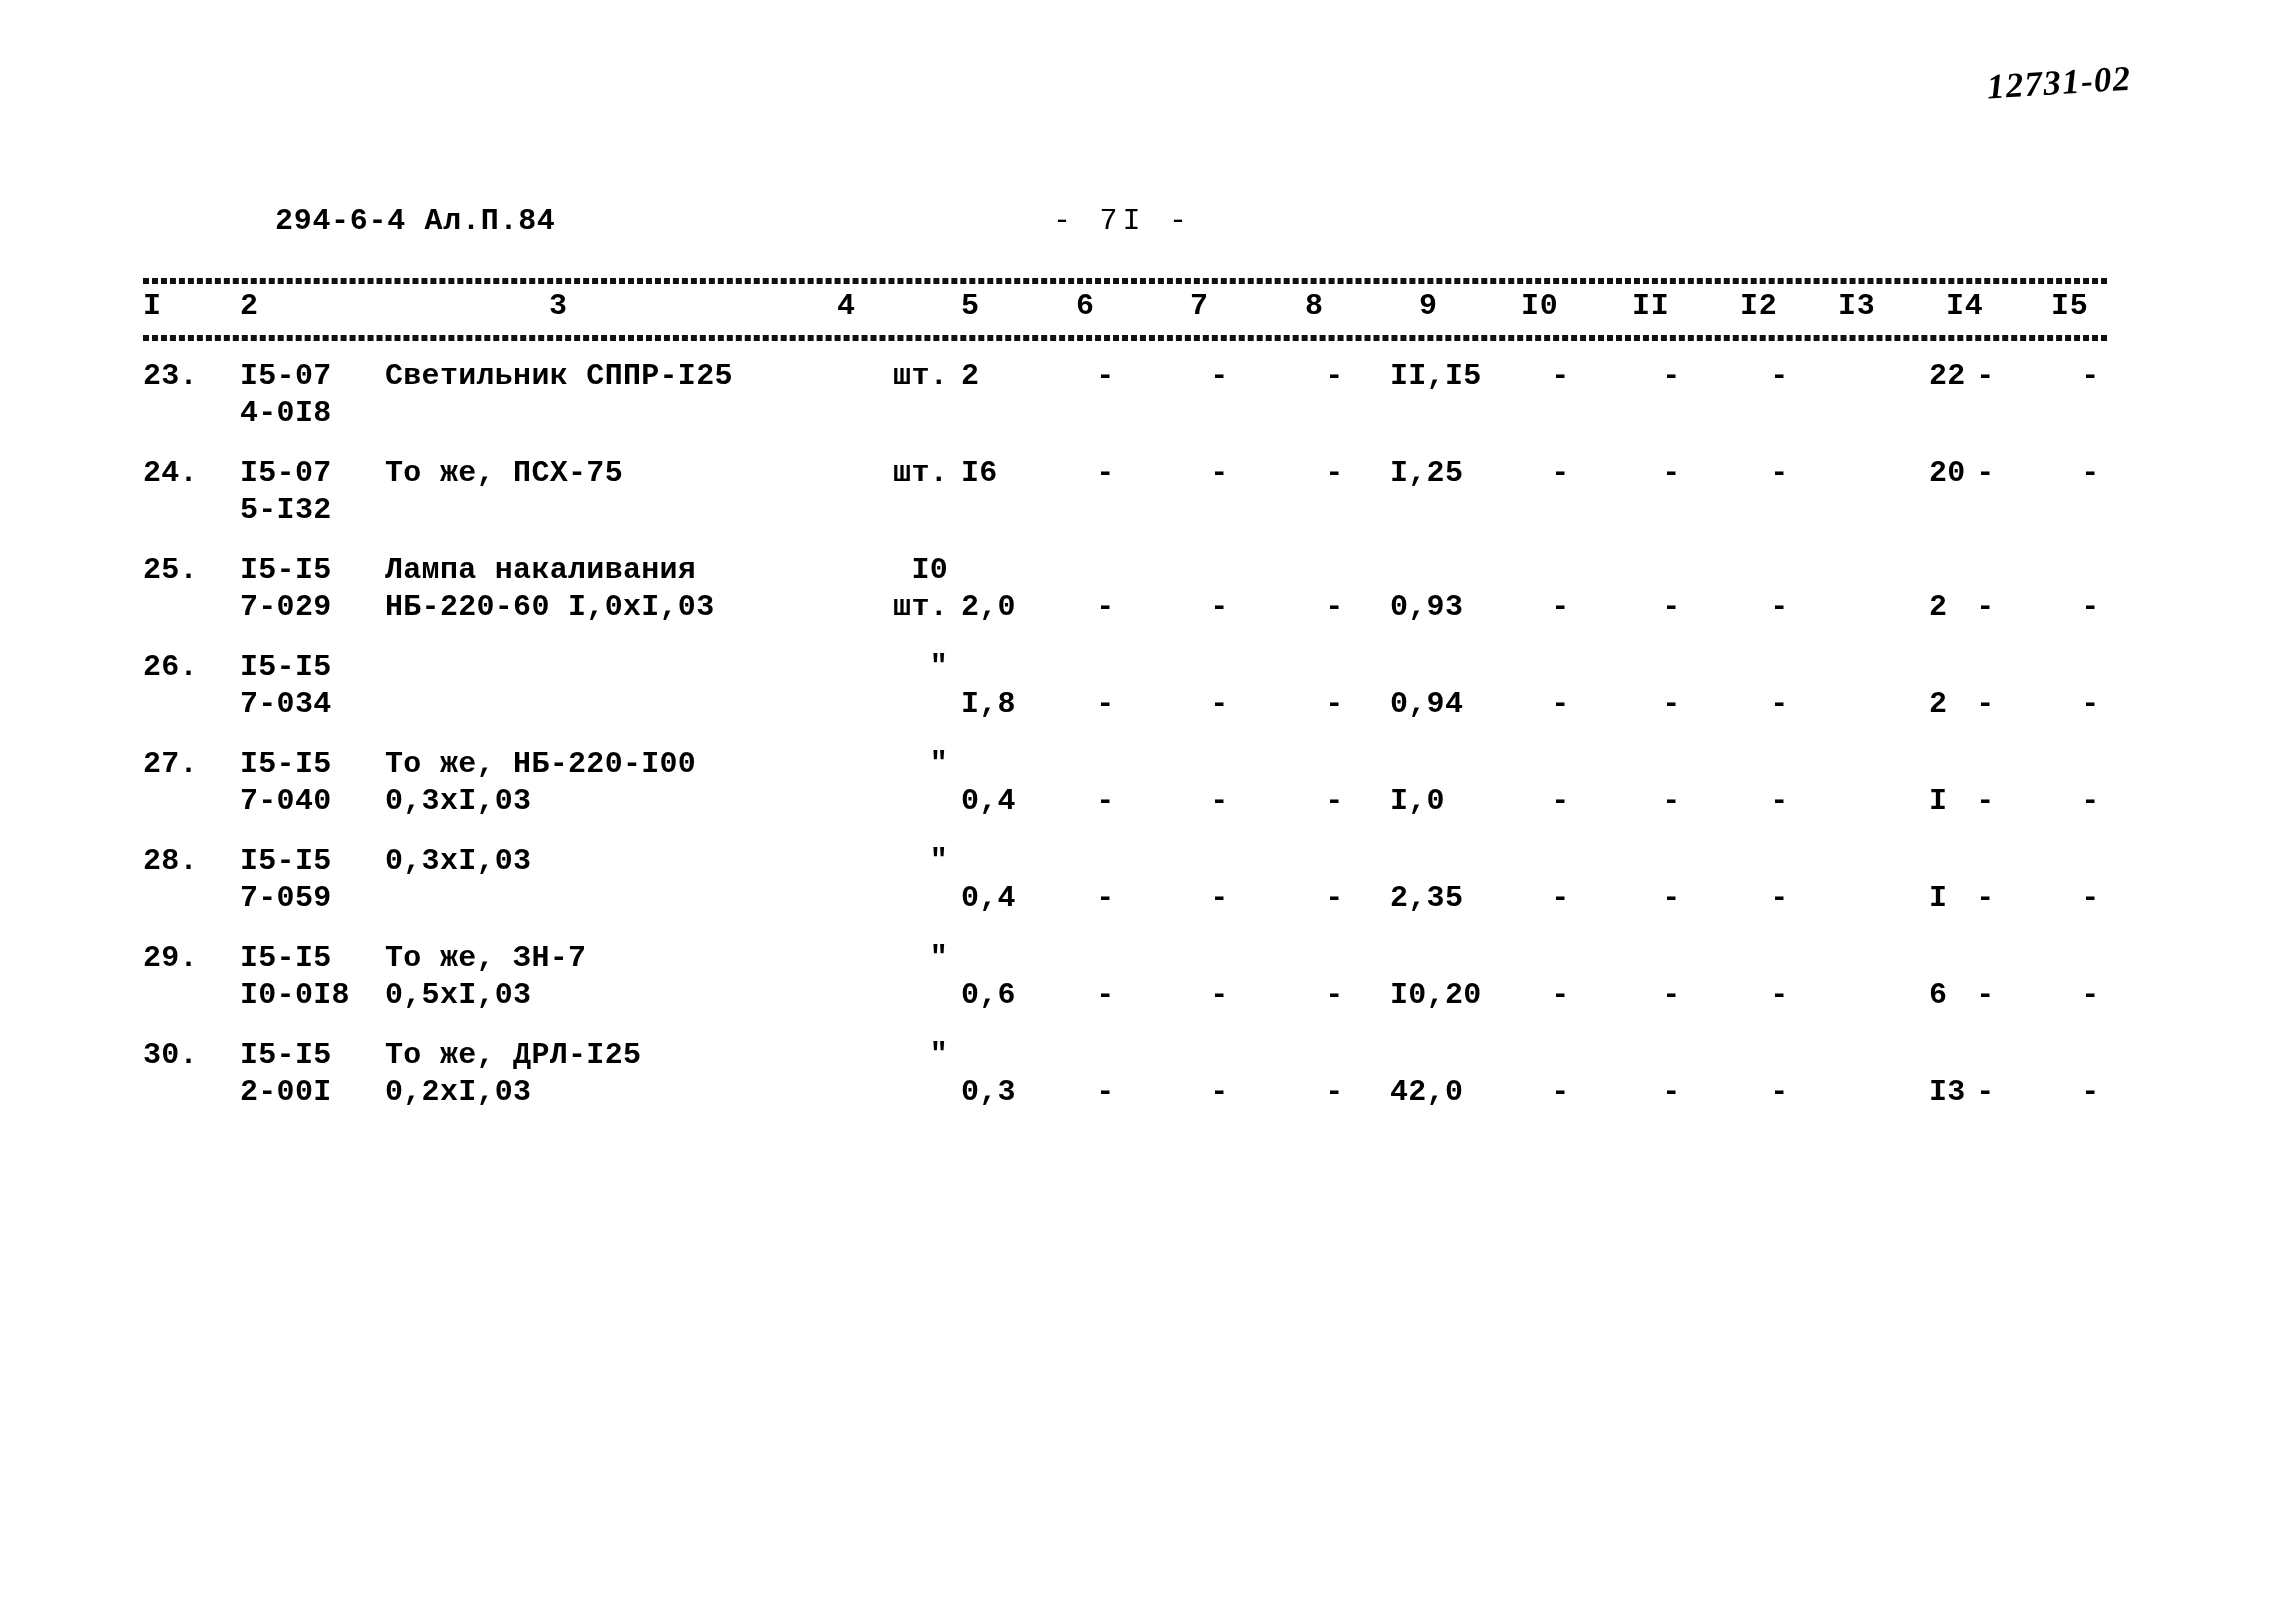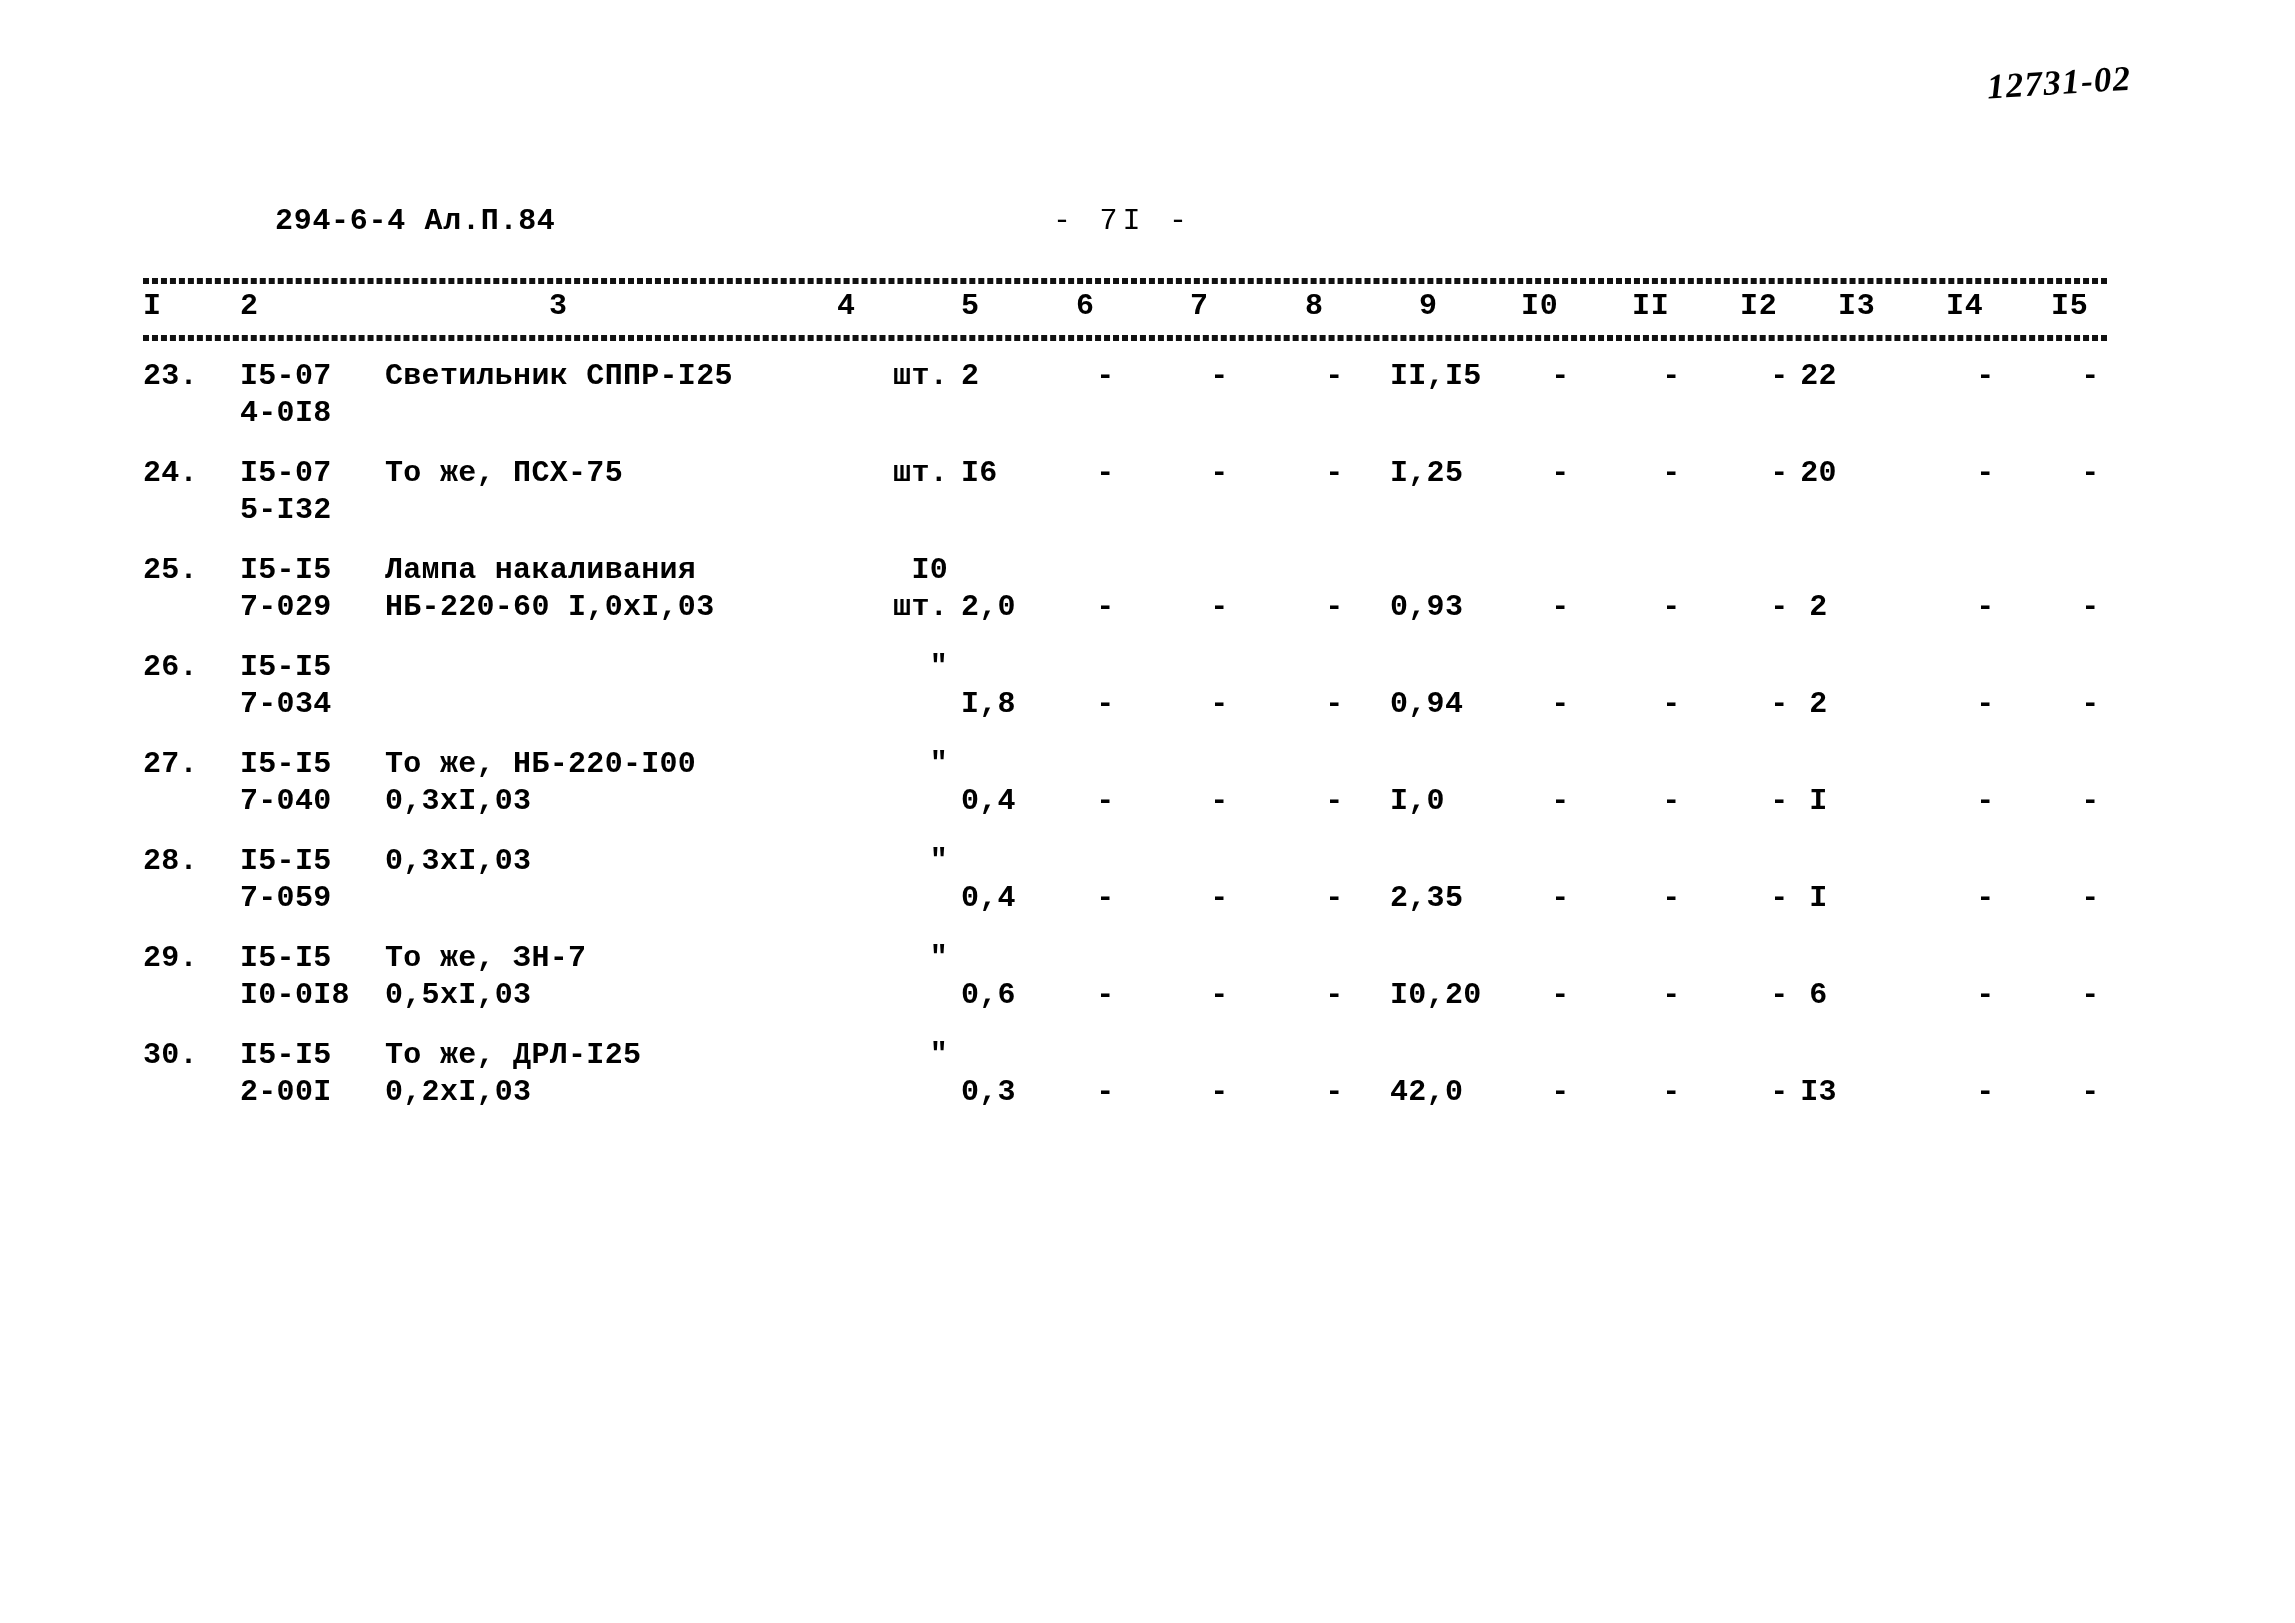--- a/index.html
+++ b/index.html
@@ -110,21 +110,21 @@
   .c-name     { left: 242px;  width: 458px; text-align: left; }
   .c-unit     { left: 694px; width: 111px; text-align: right; }
   .c-5        { left: 818px; width: 85px; text-align: left; }
   .c-6        { left: 933px; width: 59px;  text-align: center; }
   .c-7        { left: 1047px; width: 59px;  text-align: center; }
   .c-8        { left: 1162px; width: 59px;  text-align: center; }
   .c-9        { left: 1247px; width: 124px; text-align: left; }
   .c-10       { left: 1388px; width: 59px;  text-align: center; }
   .c-11       { left: 1499px; width: 59px;  text-align: center; }
   .c-12       { left: 1607px; width: 59px;  text-align: center; }
-  .c-13       { left: 1633px; width: 85px; text-align: center; }
+  .c-13       { left: 1786px; width: 85px; text-align: left; }
   .c-14       { left: 1813px; width: 59px;  text-align: center; }
   .c-15       { left: 1918px; width: 59px;  text-align: center; }
 
   .sub { display: block; }
   .offset-down { position: relative; top: 37px; }
 </style>
 </head>
 <body>
 
 <div class="hand-note">12731-02</div>

